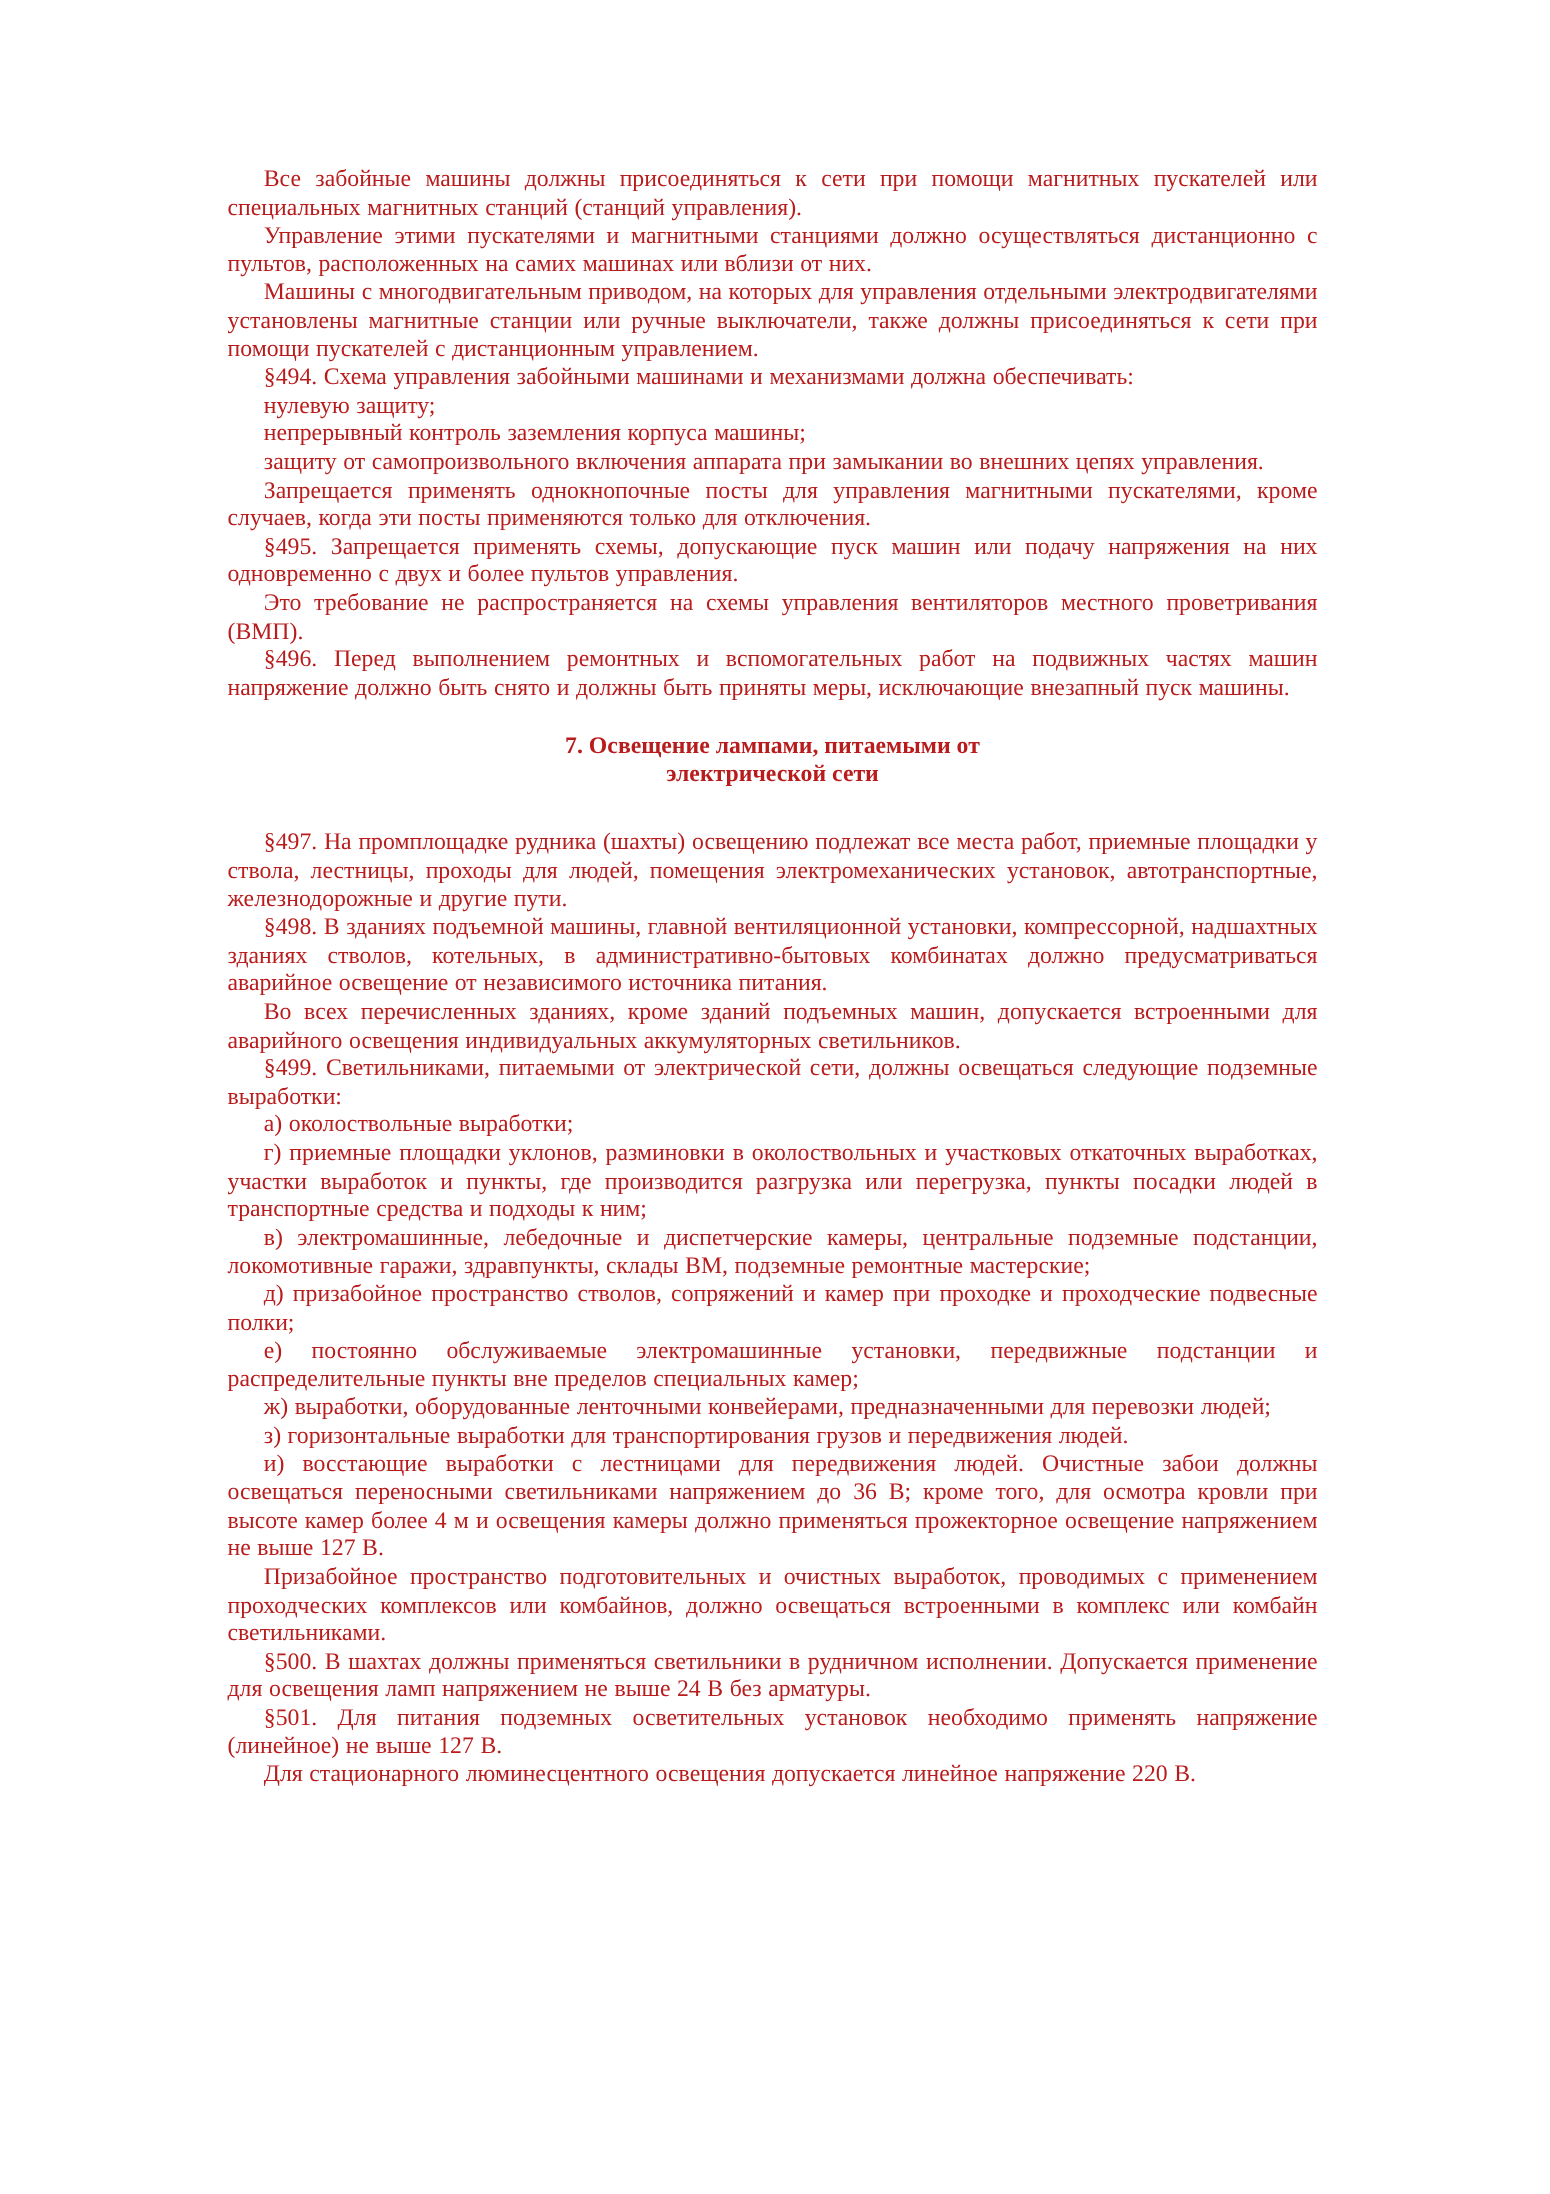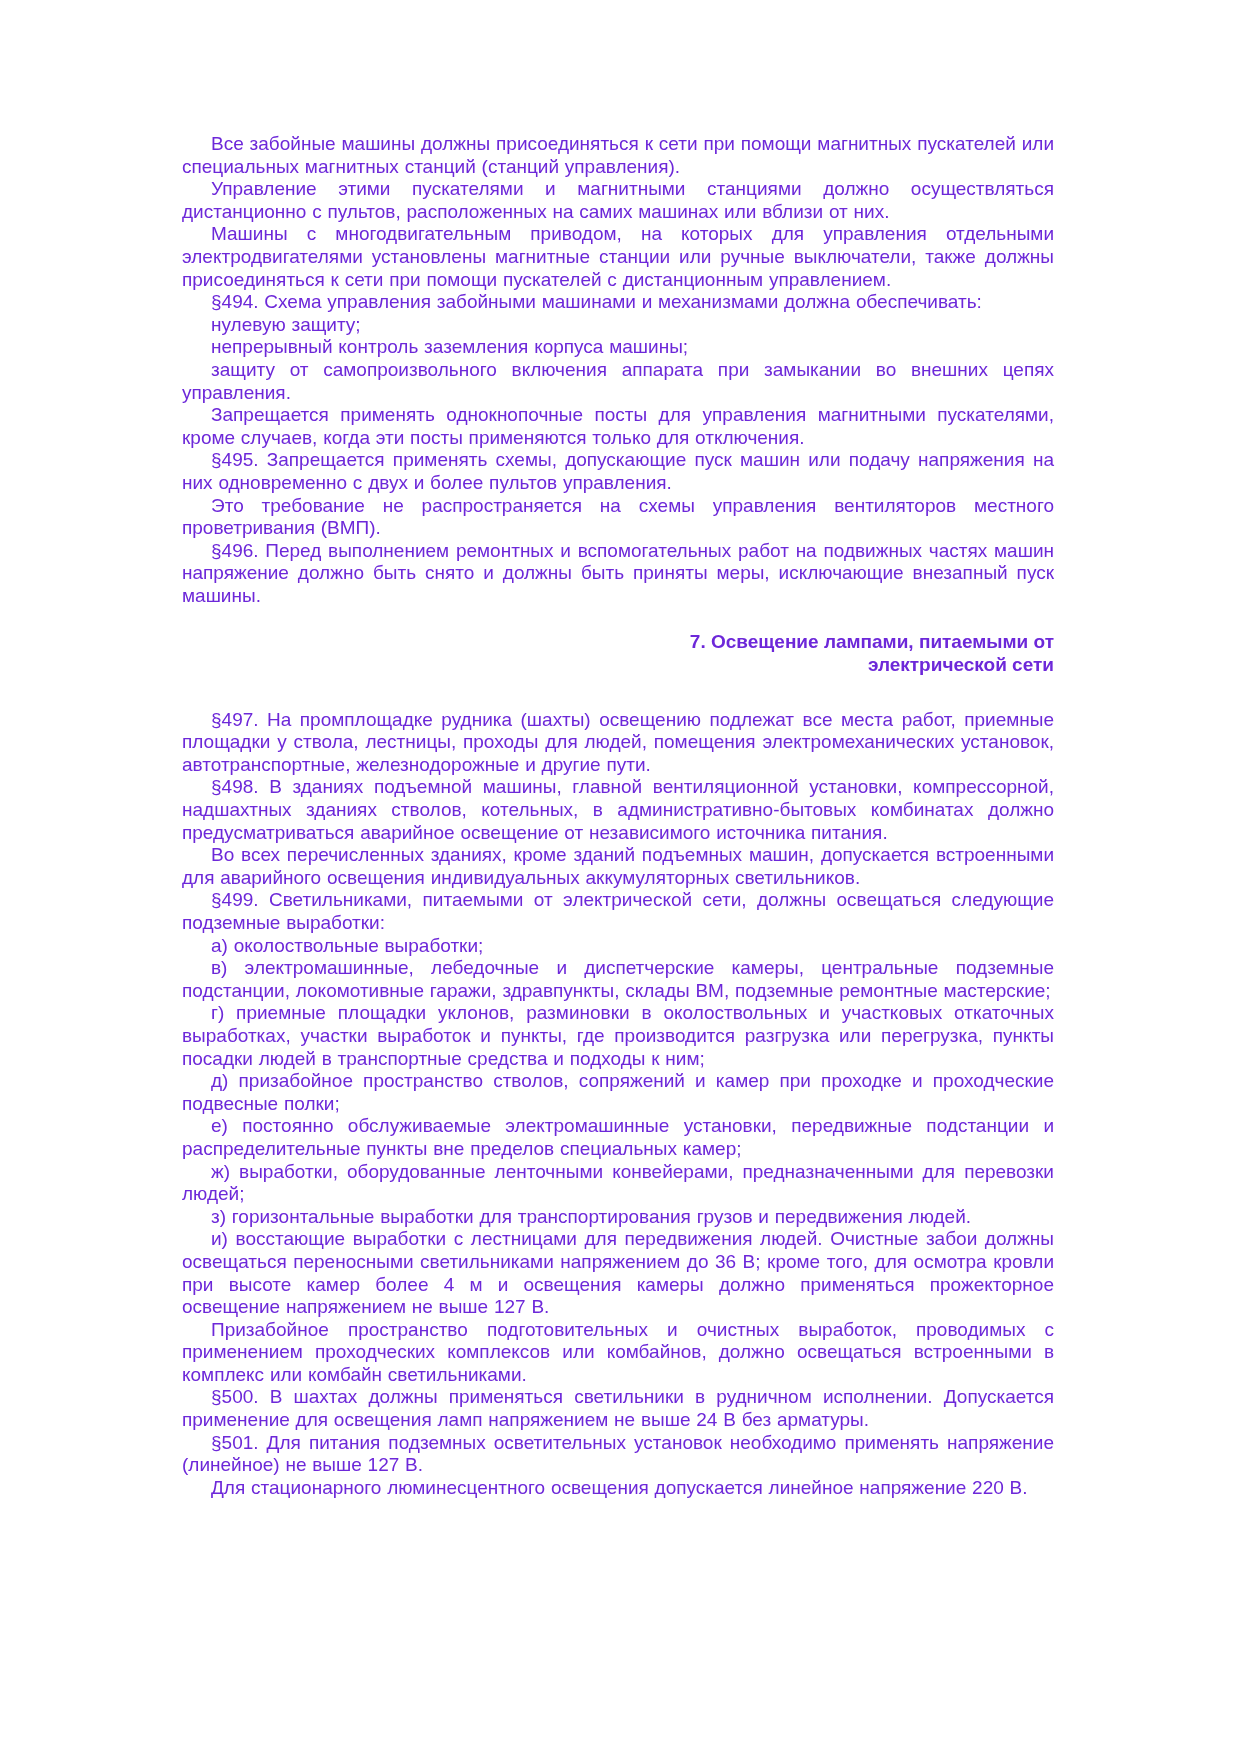--- a/index.html
+++ b/index.html
@@ -18,37 +18,37 @@
     left: 0; top: 0;
     width: 1240px;
     height: 1755px;
     background: #ffffff;
   }
   .text-block {
     position: absolute;
     left: 182px;
     top: 133px;
     width: 872px;
-    color: #6d28d9;
-    font-family: Liberation Sans, sans-serif;
+    color: #b91c1c;
+    font-family: Liberation Serif, serif;
     font-size: 19px;
     line-height: 22.6px;
   }
   .text-block p {
     margin: 0;
     text-align: justify;
     text-indent: 29px;
     word-spacing: 0.5px;
   }
   .text-block h3.heading {
     margin: 24px 0 32px 0;
     font-size: 19px;
     line-height: 22.6px;
     font-weight: 700;
-    text-align: right;
+    text-align: center;
     text-indent: 0;
     white-space: pre-line;
   }
 </style>
 </head>
 <body>
 
 <div class="page">
   <div class="text-block" id="text-block">
       <p class="para">Все забойные машины должны присоединяться к сети при помощи магнитных пускателей или специальных магнитных станций (станций управления).</p>
@@ -62,22 +62,22 @@
       <p class="para">§495. Запрещается применять схемы, допускающие пуск машин или подачу напряжения на них одновременно с двух и более пультов управления.</p>
       <p class="para">Это требование не распространяется на схемы управления вентиляторов местного проветривания (ВМП).</p>
       <p class="para">§496. Перед выполнением ремонтных и вспомогательных работ на подвижных частях машин напряжение должно быть снято и должны быть приняты меры, исключающие внезапный пуск машины.</p>
       <h3 class="heading">7. Освещение лампами, питаемыми от
 электрической сети</h3>
       <p class="para">§497. На промплощадке рудника (шахты) освещению подлежат все места работ, приемные площадки у ствола, лестницы, проходы для людей, помещения электромеханических установок, автотранспортные, железнодорожные и другие пути.</p>
       <p class="para">§498. В зданиях подъемной машины, главной вентиляционной установки, компрессорной, надшахтных зданиях стволов, котельных, в административно-бытовых комбинатах должно предусматриваться аварийное освещение от независимого источника питания.</p>
       <p class="para">Во всех перечисленных зданиях, кроме зданий подъемных машин, допускается встроенными для аварийного освещения индивидуальных аккумуляторных светильников.</p>
       <p class="para">§499. Светильниками, питаемыми от электрической сети, должны освещаться следующие подземные выработки:</p>
       <p class="para">а) околоствольные выработки;</p>
+      <p class="para">г) приемные площадки уклонов, разминовки в околоствольных и участковых откаточных выработках, участки выработок и пункты, где производится разгрузка или перегрузка, пункты посадки людей в транспортные средства и подходы к ним;</p>
       <p class="para">в) электромашинные, лебедочные и диспетчерские камеры, центральные подземные подстанции, локомотивные гаражи, здравпункты, склады ВМ, подземные ремонтные мастерские;</p>
-      <p class="para">г) приемные площадки уклонов, разминовки в околоствольных и участковых откаточных выработках, участки выработок и пункты, где производится разгрузка или перегрузка, пункты посадки людей в транспортные средства и подходы к ним;</p>
       <p class="para">д) призабойное пространство стволов, сопряжений и камер при проходке и проходческие подвесные полки;</p>
       <p class="para">е) постоянно обслуживаемые электромашинные установки, передвижные подстанции и распределительные пункты вне пределов специальных камер;</p>
       <p class="para">ж) выработки, оборудованные ленточными конвейерами, предназначенными для перевозки людей;</p>
       <p class="para">з) горизонтальные выработки для транспортирования грузов и передвижения людей.</p>
       <p class="para">и) восстающие выработки с лестницами для передвижения людей. Очистные забои должны освещаться переносными светильниками напряжением до 36 В; кроме того, для осмотра кровли при высоте камер более 4 м и освещения камеры должно применяться прожекторное освещение напряжением не выше 127 В.</p>
       <p class="para">Призабойное пространство подготовительных и очистных выработок, проводимых с применением проходческих комплексов или комбайнов, должно освещаться встроенными в комплекс или комбайн светильниками.</p>
       <p class="para">§500. В шахтах должны применяться светильники в рудничном исполнении. Допускается применение для освещения ламп напряжением не выше 24 В без арматуры.</p>
       <p class="para">§501. Для питания подземных осветительных установок необходимо применять напряжение (линейное) не выше 127 В.</p>
       <p class="para">Для стационарного люминесцентного освещения допускается линейное напряжение 220 В.</p>
     </div>

